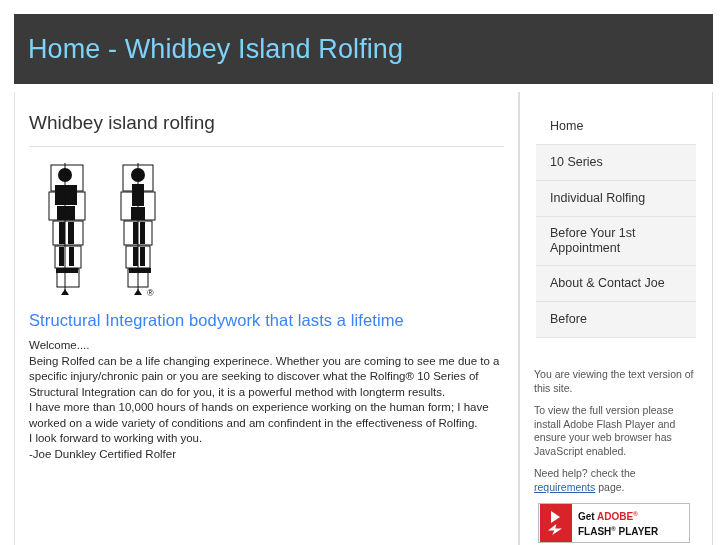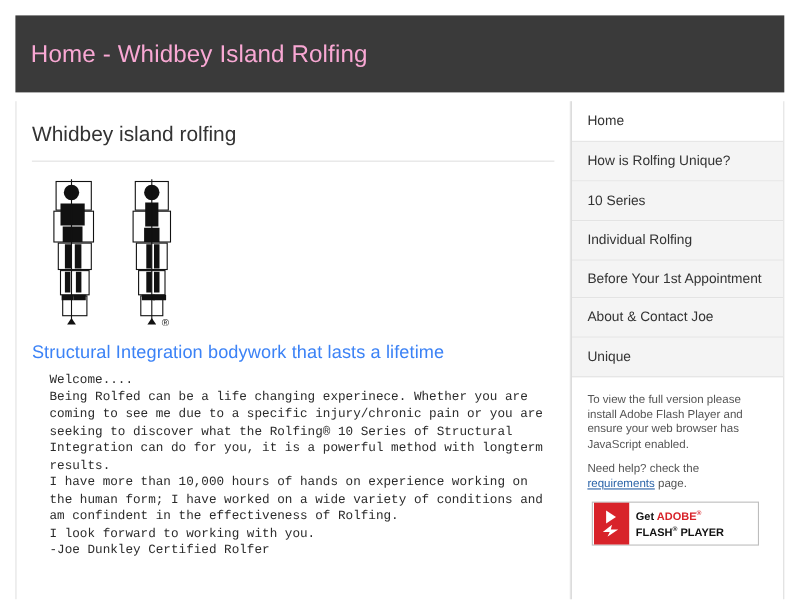--- a/index.html
+++ b/index.html
@@ -27,22 +27,22 @@
     left: 14px;
     top: 14px;
     width: 699px;
     height: 70px;
     background: #3a3a3a;
     box-sizing: border-box;
     display: flex;
     align-items: center;
   }
   .header-title {
-    color: #f9a8d4;
-    font-size: 22px;
+    color: #7dd3fc;
+    font-size: 27px;
     font-weight: normal;
     letter-spacing: 0.1px;
     padding-left: 14px;
     white-space: nowrap;
   }
   
   .content {
     position: absolute;
     left: 14px;
     top: 92px;
@@ -75,38 +75,37 @@
     color: #3b82f6;
     margin: 6px 0 8px 0;
     letter-spacing: 0.1px;
   }
   .body-text {
     font-size: 11.5px;
     line-height: 15.5px;
     color: #2b2b2b;
   }
   .body-text p {
-    margin: 0 0 0 16px;
-    font-family: Liberation Mono, monospace;
+    margin: 0 0 0 0;
   }
   
   .sidebar {
     position: absolute;
     left: 519px;
     top: 92px;
     width: 194px;
     height: 453px;
     background: #ffffff;
     border-left: 1px solid #dcdcdc;
     border-right: 1px solid #dcdcdc;
     box-sizing: border-box;
   }
   .nav {
     list-style: none;
-    margin: 0;
+    margin: 16px;
     padding: 0;
   }
   .nav-item {
     display: block;
     font-size: 12.5px;
     color: #333;
     padding: 10px 12px 10px 14px;
     border-bottom: 1px solid #e3e3e3;
     background: #f4f4f4;
     line-height: 15px;
@@ -254,29 +253,29 @@
       <p>Being Rolfed can be a life changing experinece. Whether you are coming to see me due to a specific injury/chronic pain or you are seeking to discover what the Rolfing® 10 Series of Structural Integration can do for you, it is a powerful method with longterm results.</p>
       <p>I have more than 10,000 hours of hands on experience working on the human form; I have worked on a wide variety of conditions and am confindent in the effectiveness of Rolfing.</p>
       <p> I look forward to working with you.</p>
       <p>-Joe Dunkley Certified Rolfer</p>
     </div>
   </div>
 
   <div class="sidebar">
     <ul class="nav">
       <li class="nav-item first">Home</li>
-      <li class="nav-item">How is Rolfing Unique?</li>
       <li class="nav-item">10 Series</li>
       <li class="nav-item">Individual Rolfing</li>
       <li class="nav-item two-line">Before Your 1st Appointment</li>
       <li class="nav-item">About &amp; Contact Joe</li>
-      <li class="nav-item">Unique</li>
+      <li class="nav-item">Before</li>
     </ul>
 
     <div class="notice">
+      <p>You are viewing the text version of this site.</p>
       <p>To view the full version please install Adobe Flash Player and ensure your web browser has JavaScript enabled.</p>
       <p><span>Need help? check the </span><a href="#">requirements</a><span> page.</span></p>
 
       <div class="flash-badge">
         <div class="flash-icon"></div>
         <div class="flash-text">
           <div>
             <span>Get</span>
             <span class="red">ADOBE</span><span class="sup red">®</span>
           </div>

